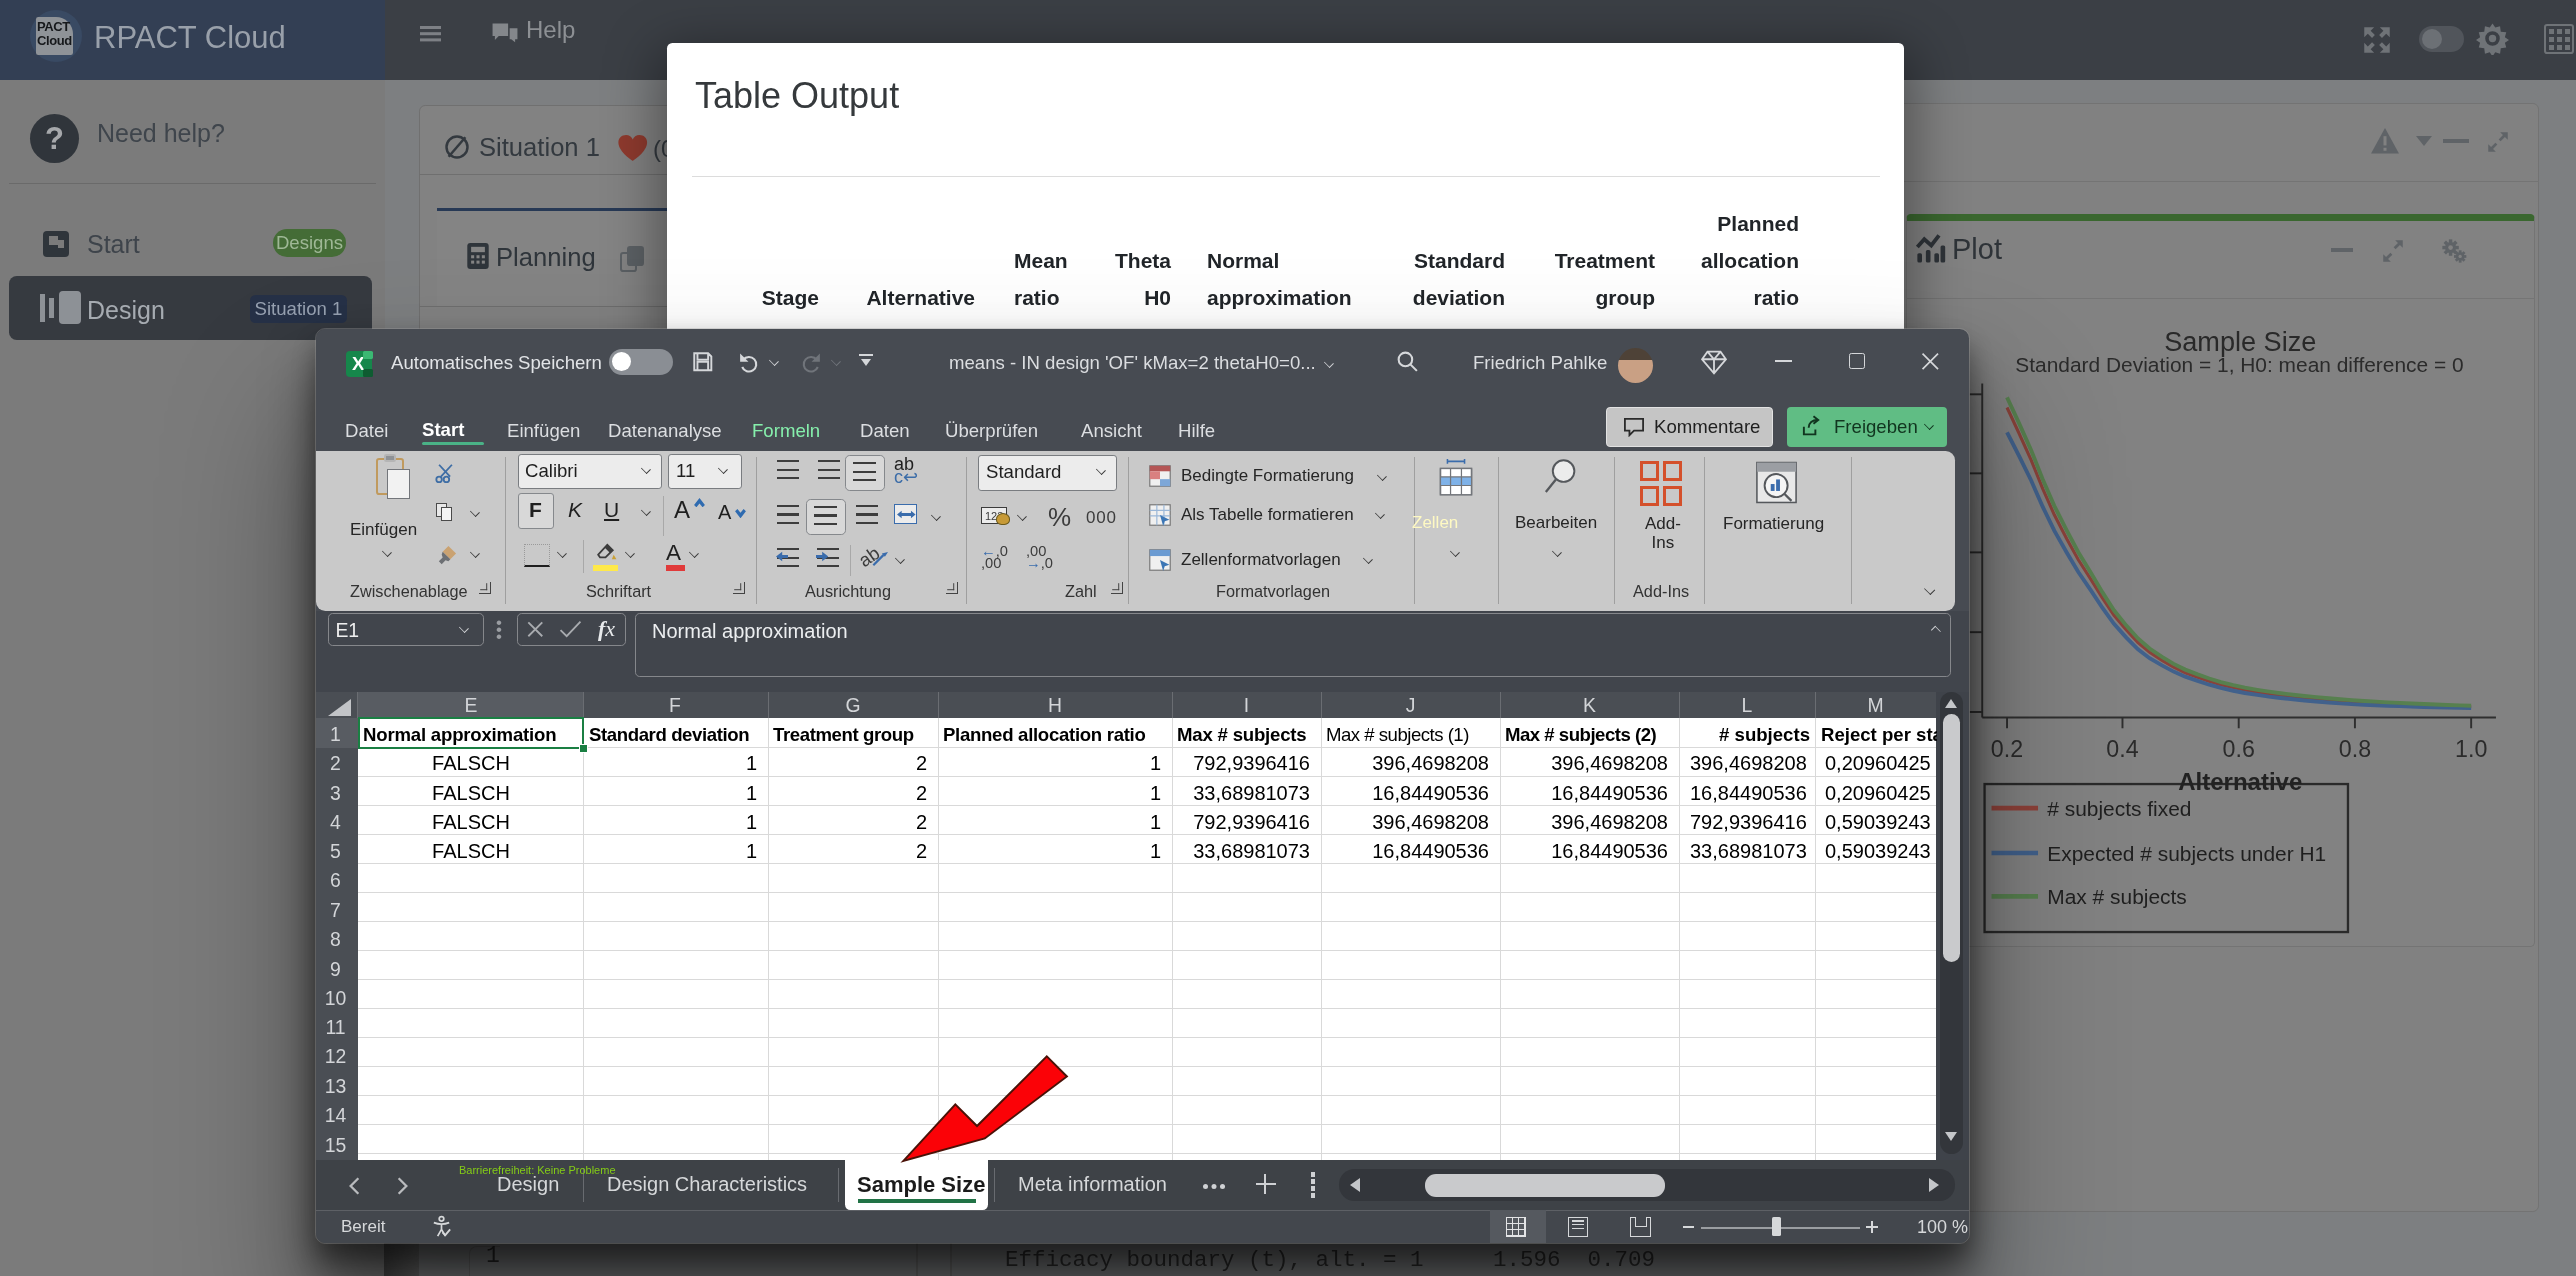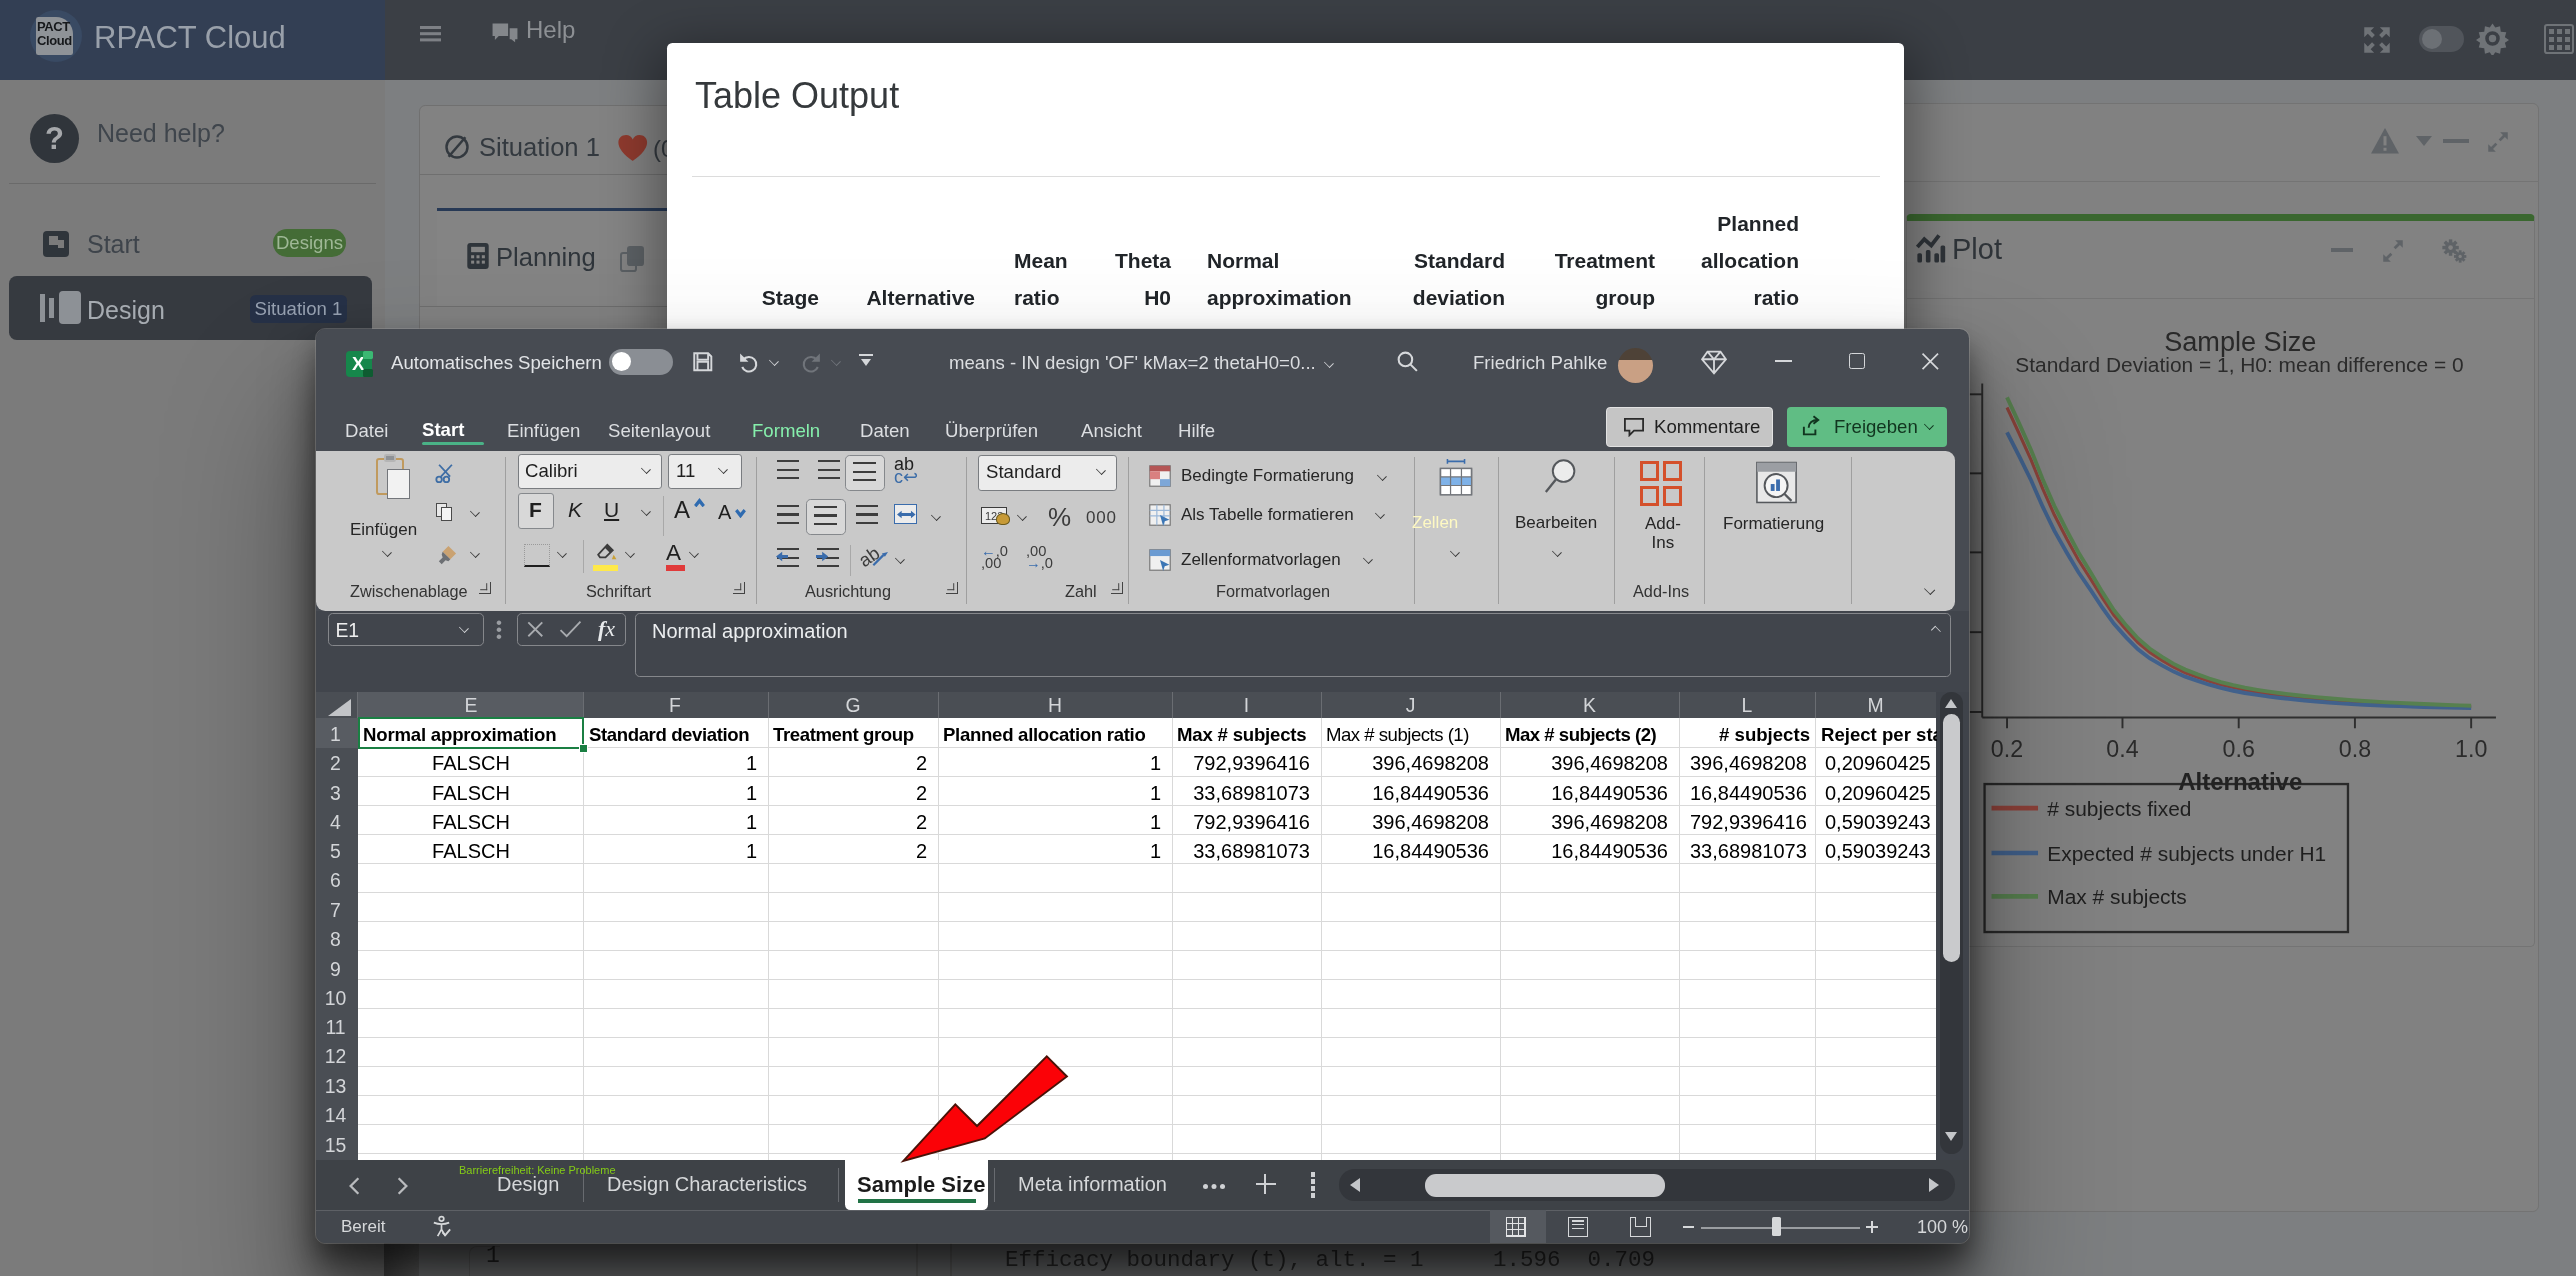--- a/index.html
+++ b/index.html
@@ -254,21 +254,21 @@
   <div class="a" style="left:1459px;top:31px;width:17px;height:1.9px;background:#d5d7da"></div>
   <div class="a" style="left:1533px;top:24px;width:16.3px;height:16.3px;border:1.6px solid #d5d7da;border-radius:2.3px"></div>
   <svg class="a" style="left:1605px;top:23px" width="18.6" height="18.6" viewBox="0 0 24 24">
       <path stroke="#d5d7da" stroke-width="2.2" d="M2 2l20 20M22 2L2 22"></path>
     </svg>
 
   <div class="a" style="left:29px;top:91px;font-size:18.6px;color:#dcdee1">Datei</div>
   <div class="a" style="left:106px;top:90px;font-size:18.6px;color:#fff;font-weight:bold">Start</div>
   <div class="a" style="left:106px;top:113px;width:62px;height:3.1px;background:#4ab287;border-radius:1.6px"></div>
   <div class="a" style="left:191px;top:91px;font-size:18.6px;color:#dcdee1">Einfügen</div>
-  <div class="a" style="left:292px;top:91px;font-size:18.6px;color:#dcdee1">Seitenlayout</div>
+  <div class="a" style="left:292px;top:91px;font-size:18.6px;color:#dcdee1">Datenanalyse</div>
   <div class="a" style="left:436px;top:91px;font-size:18.6px;color:#86efac">Formeln</div>
   <div class="a" style="left:544px;top:91px;font-size:18.6px;color:#dcdee1">Daten</div>
   <div class="a" style="left:629px;top:91px;font-size:18.6px;color:#dcdee1">Überprüfen</div>
   <div class="a" style="left:765px;top:91px;font-size:18.6px;color:#dcdee1">Ansicht</div>
   <div class="a" style="left:862px;top:91px;font-size:18.6px;color:#dcdee1">Hilfe</div>
   <div class="a" style="left:1290px;top:78px;width:167px;height:40px;background:#c5c5c5;border:0.8px solid #e2e2e2;border-radius:3.9px"></div>
   <svg class="a" style="left:1307px;top:88px" width="22" height="20" viewBox="0 0 24 22">
       <path fill="none" stroke="#2b2b2b" stroke-width="2" d="M2 2h20v13h-10l-5 5v-5H2z"></path>
     </svg>
   <div class="a" style="left:1338px;top:87px;font-size:18.6px;color:#1f1f1f">Kommentare</div>

